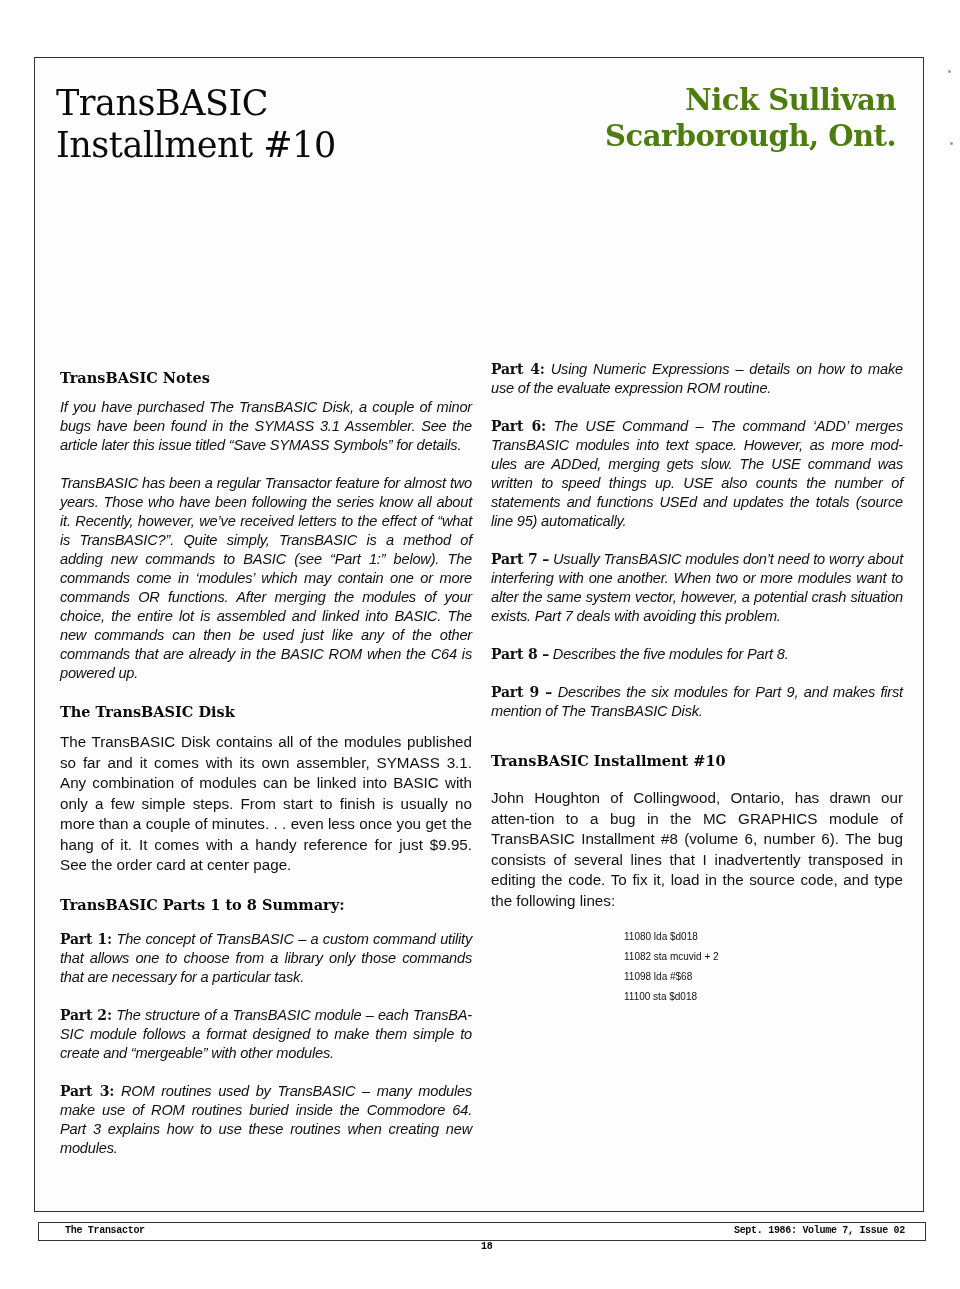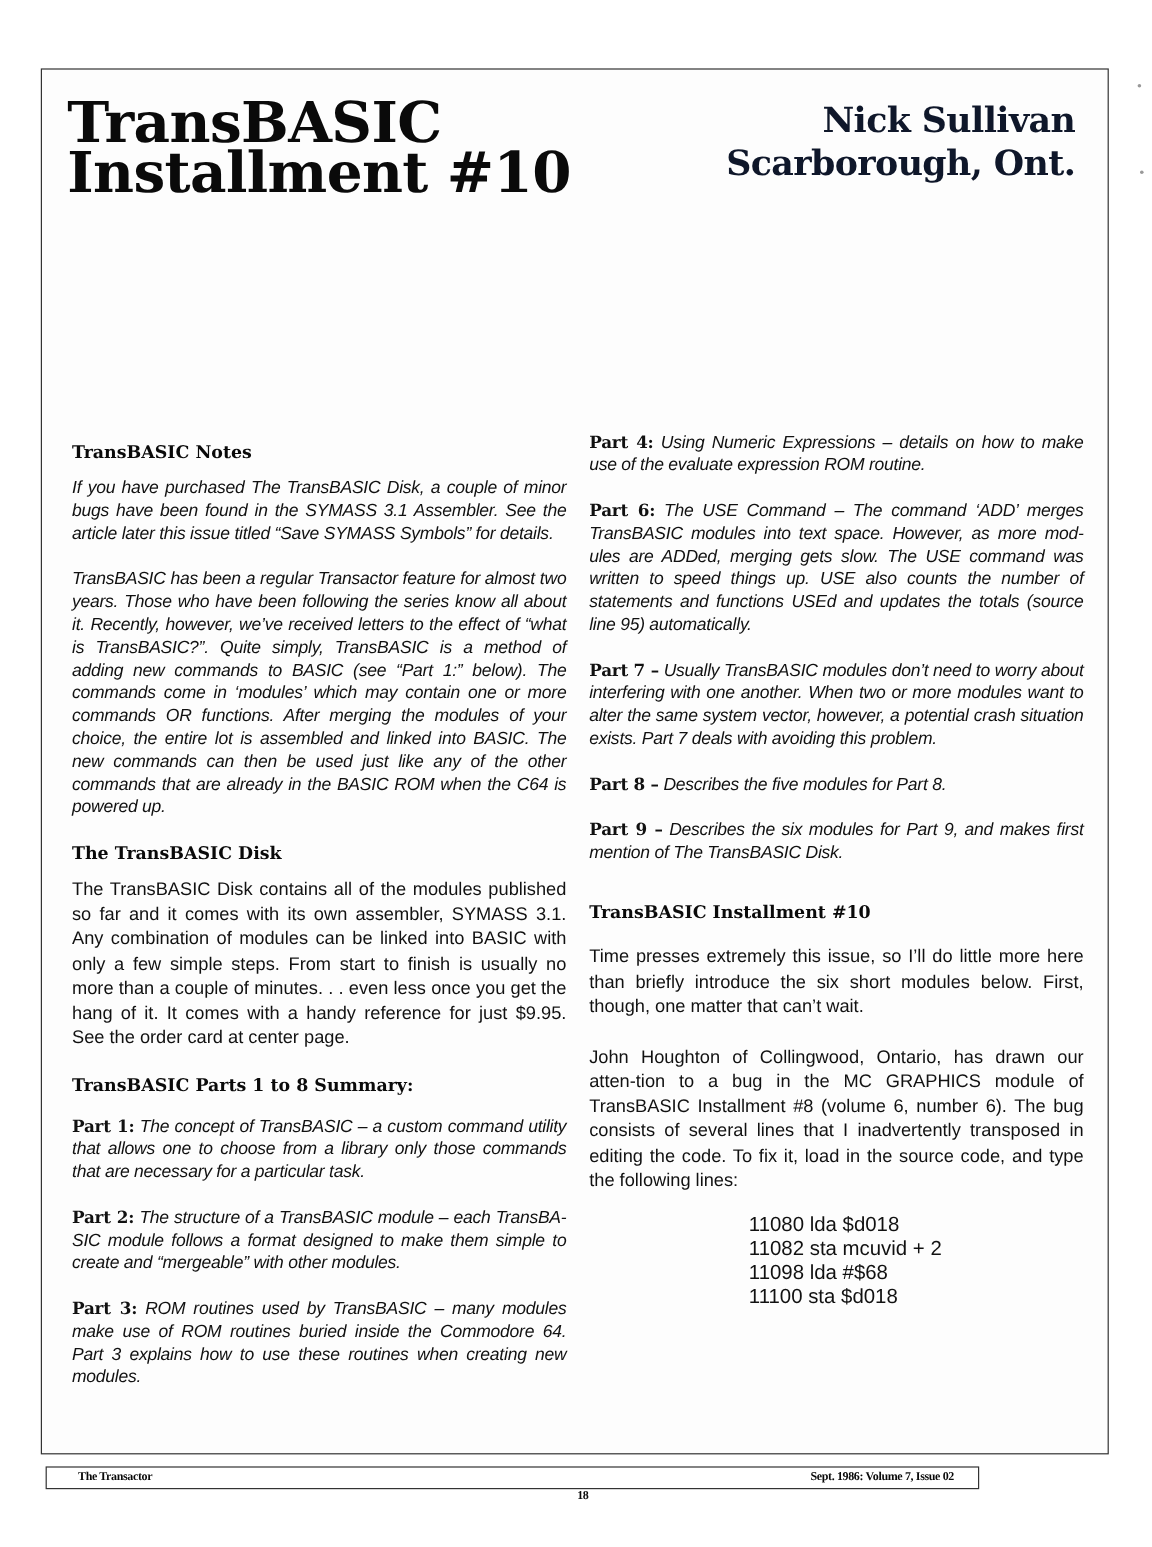--- a/index.html
+++ b/index.html
@@ -23,38 +23,38 @@
       height: 1155px;
       border: 1.5px solid #333;
       box-sizing: border-box;
       background: #fdfdfd;
     }
     .title-left {
       position: absolute;
       left: 56px;
       top: 82px;
       font-family: "DejaVu Serif", serif;
-      font-weight: bold;
-      font-size: 47px;
+      font-weight: normal;
+      font-size: 35px;
       line-height: 42px;
       letter-spacing: -0.5px;
       color: #0a0a0a;
     }
     .title-left div { white-space: nowrap; }
     .title-right {
       position: absolute;
       right: 64px;
       top: 82px;
       text-align: right;
       font-family: "DejaVu Serif", serif;
       font-weight: bold;
       font-size: 29px;
       line-height: 36px;
       letter-spacing: -0.5px;
-      color: #0f172a;
+      color: #4d7c0f;
     }
     .title-right div { white-space: nowrap; }
 
     .col {
       position: absolute;
       font-size: 14.2px;
       line-height: 19px;
     }
     .col-left { left: 60px; top: 368px; width: 412px; }
     .col-right { left: 491px; top: 360px; width: 412px; }
@@ -84,34 +84,34 @@
     }
     .part-label {
       font-family: "DejaVu Serif", serif;
       font-weight: bold;
       font-style: normal;
       font-size: 14px;
     }
     .code-block {
       margin: 16px 0 0 133px;
       font-family: "Liberation Sans", sans-serif;
-      font-size: 17px;
+      font-size: 10px;
       line-height: 20px;
     }
     .code-line { white-space: nowrap; }
 
     .footer {
       position: absolute;
       left: 38px;
       top: 1222px;
-      width: 778px;
+      width: 888px;
       height: 19px;
       border: 1.5px solid #333;
       box-sizing: border-box;
-      font-family: Liberation Serif, serif;
+      font-family: Liberation Mono, monospace;
       font-weight: bold;
       font-size: 10px;
       line-height: 16px;
       color: #0a0a0a;
       letter-spacing: -0.3px;
     }
     .footer .f-left { position: absolute; left: 26px; top: 0; }
     .footer .f-center { position: absolute; left: 442px; top: 16px; }
     .footer .f-right { position: absolute; right: 20px; top: 0; }
 
@@ -178,21 +178,20 @@
   <p class="ital">
     <span class="part-label">Part 8 –</span>
     <span>Describes the five modules for Part 8.</span>
   </p>
   <p class="ital" style="margin-bottom:30px">
     <span class="part-label">Part 9 –</span>
     <span>Describes the six modules for Part 9, and makes first mention of The TransBASIC Disk.</span>
   </p>
 
   <div class="heading" style="margin-bottom:18px">TransBASIC Installment #10</div>
-  <p class="roman" style="margin-bottom:22px">Time presses extremely this issue, so I’ll do little more here than briefly introduce the six short modules below. First, though, one matter that can’t wait.</p>
   <p class="roman" style="margin-bottom:0">John Houghton of Collingwood, Ontario, has drawn our atten-tion to a bug in the MC GRAPHICS module of TransBASIC Installment #8 (volume 6, number 6). The bug consists of several lines that I inadvertently transposed in editing the code. To fix it, load in the source code, and type the following lines:</p>
 
   <div class="code-block">
     <div class="code-line">11080 lda $d018</div>
     <div class="code-line">11082 sta mcuvid + 2</div>
     <div class="code-line">11098 lda #$68</div>
     <div class="code-line">11100 sta $d018</div>
   </div>
 </div>
 

